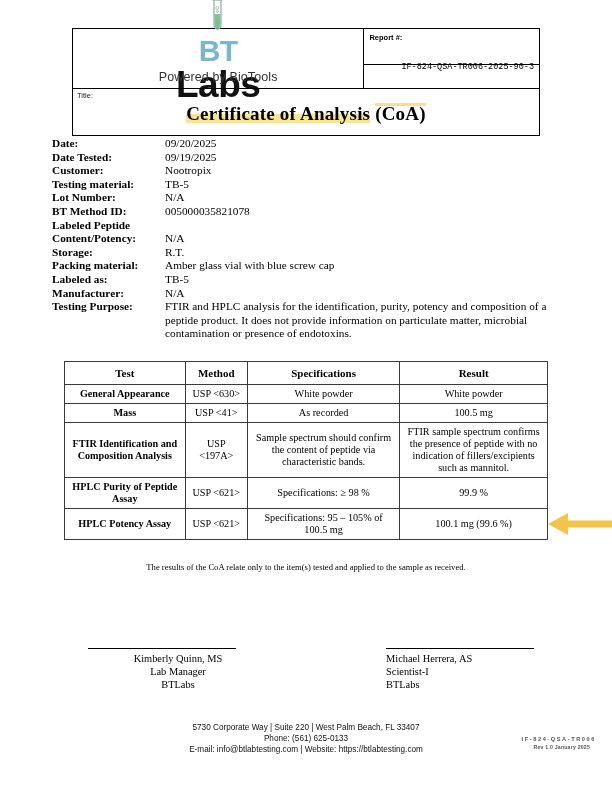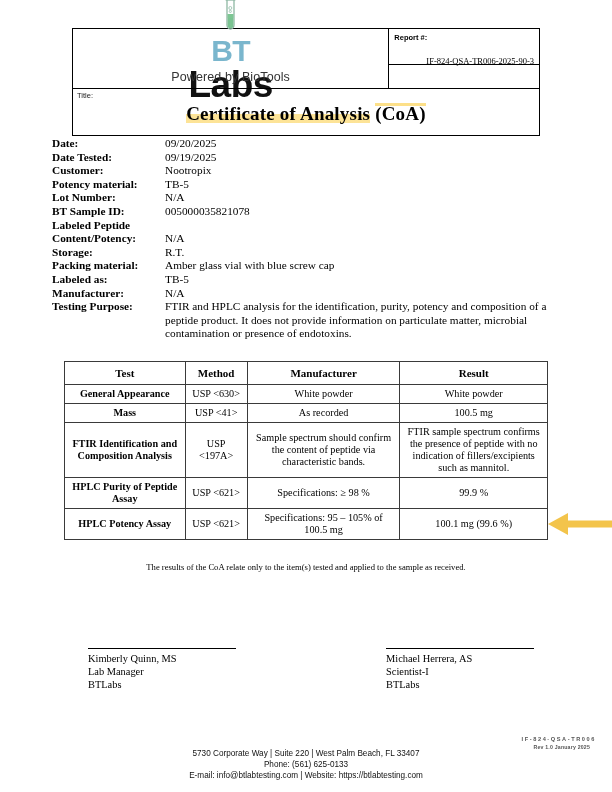--- a/index.html
+++ b/index.html
@@ -89,24 +89,24 @@
     height: 36px;
   }
   .hdr-report-label {
     font-family: "Liberation Sans", sans-serif;
     font-size: 7.5px;
     font-weight: bold;
     color: #000;
     line-height: 1.2;
   }
   .hdr-report-value {
-    font-family: Liberation Serif, serif;
+    font-family: Liberation Mono, monospace;
     font-size: 8.5px;
     color: #000;
-    margin-top: 14px;
+    margin-top: 20px;
     line-height: 1.2;
     white-space: nowrap;
     padding-left: 32px;
   }
   .hdr-page {
     flex: 1;
     display: flex;
     align-items: center;
     justify-content: center;
     font-family: "Liberation Sans", sans-serif;
@@ -216,33 +216,33 @@
     height: 24px;
   }
 
   
   .sig-block {
     position: absolute;
     top: 648px;
     font-size: 10.4px;
     line-height: 13.2px;
   }
-  .sig-left  { left: 88px; width: 180px; }
+  .sig-left  { left: 88px; width: 180px; text-align: center; }
   .sig-right { left: 386px; width: 180px; }
   .sig-line {
     border-top: 1px solid #000;
     width: 148px;
     margin-bottom: 3px;
   }
 
   
   .addr-footer {
     position: absolute;
     left: 56px;
-    top: 748px;
+    top: 722px;
     width: 500px;
     text-align: center;
     font-family: "Liberation Sans", sans-serif;
     font-size: 8.2px;
     line-height: 11px;
     color: #111;
   }
   .doc-code {
     position: absolute;
     right: 16px;
@@ -313,29 +313,29 @@
     </div>
     <div class="info-row">
       <div class="info-label">Date Tested:</div>
       <div class="info-value">09/19/2025</div>
     </div>
     <div class="info-row">
       <div class="info-label">Customer:</div>
       <div class="info-value">Nootropix</div>
     </div>
     <div class="info-row">
-      <div class="info-label">Potency material:</div>
+      <div class="info-label">Testing material:</div>
       <div class="info-value">TB-5</div>
     </div>
     <div class="info-row">
       <div class="info-label">Lot Number:</div>
       <div class="info-value">N/A</div>
     </div>
     <div class="info-row">
-      <div class="info-label">BT Sample ID:</div>
+      <div class="info-label">BT Method ID:</div>
       <div class="info-value">005000035821078</div>
     </div>
     <div class="info-row">
       <div class="info-label">Labeled Peptide</div>
       <div class="info-value"></div>
     </div>
     <div class="info-row">
       <div class="info-label">Content/Potency:</div>
       <div class="info-value">N/A</div>
     </div>
@@ -359,21 +359,21 @@
       <div class="info-label">Testing Purpose:</div>
       <div class="purpose-text">FTIR and HPLC analysis for the identification, purity, potency and composition of a peptide product. It does not provide information on particulate matter, microbial contamination or presence of endotoxins.</div>
     </div>
   </div>
 
   <table class="results-table">
     <thead>
       <tr>
         <th class="col-test">Test</th>
         <th class="col-method">Method</th>
-        <th class="col-spec">Manufacturer</th>
+        <th class="col-spec">Specifications</th>
         <th class="col-result">Result</th>
       </tr>
     </thead>
     <tbody>
       <tr>
         <td class="col-test">General Appearance</td>
         <td class="col-method">USP &lt;630&gt;</td>
         <td class="col-spec">White powder</td>
         <td class="col-result">White powder</td>
       </tr>

